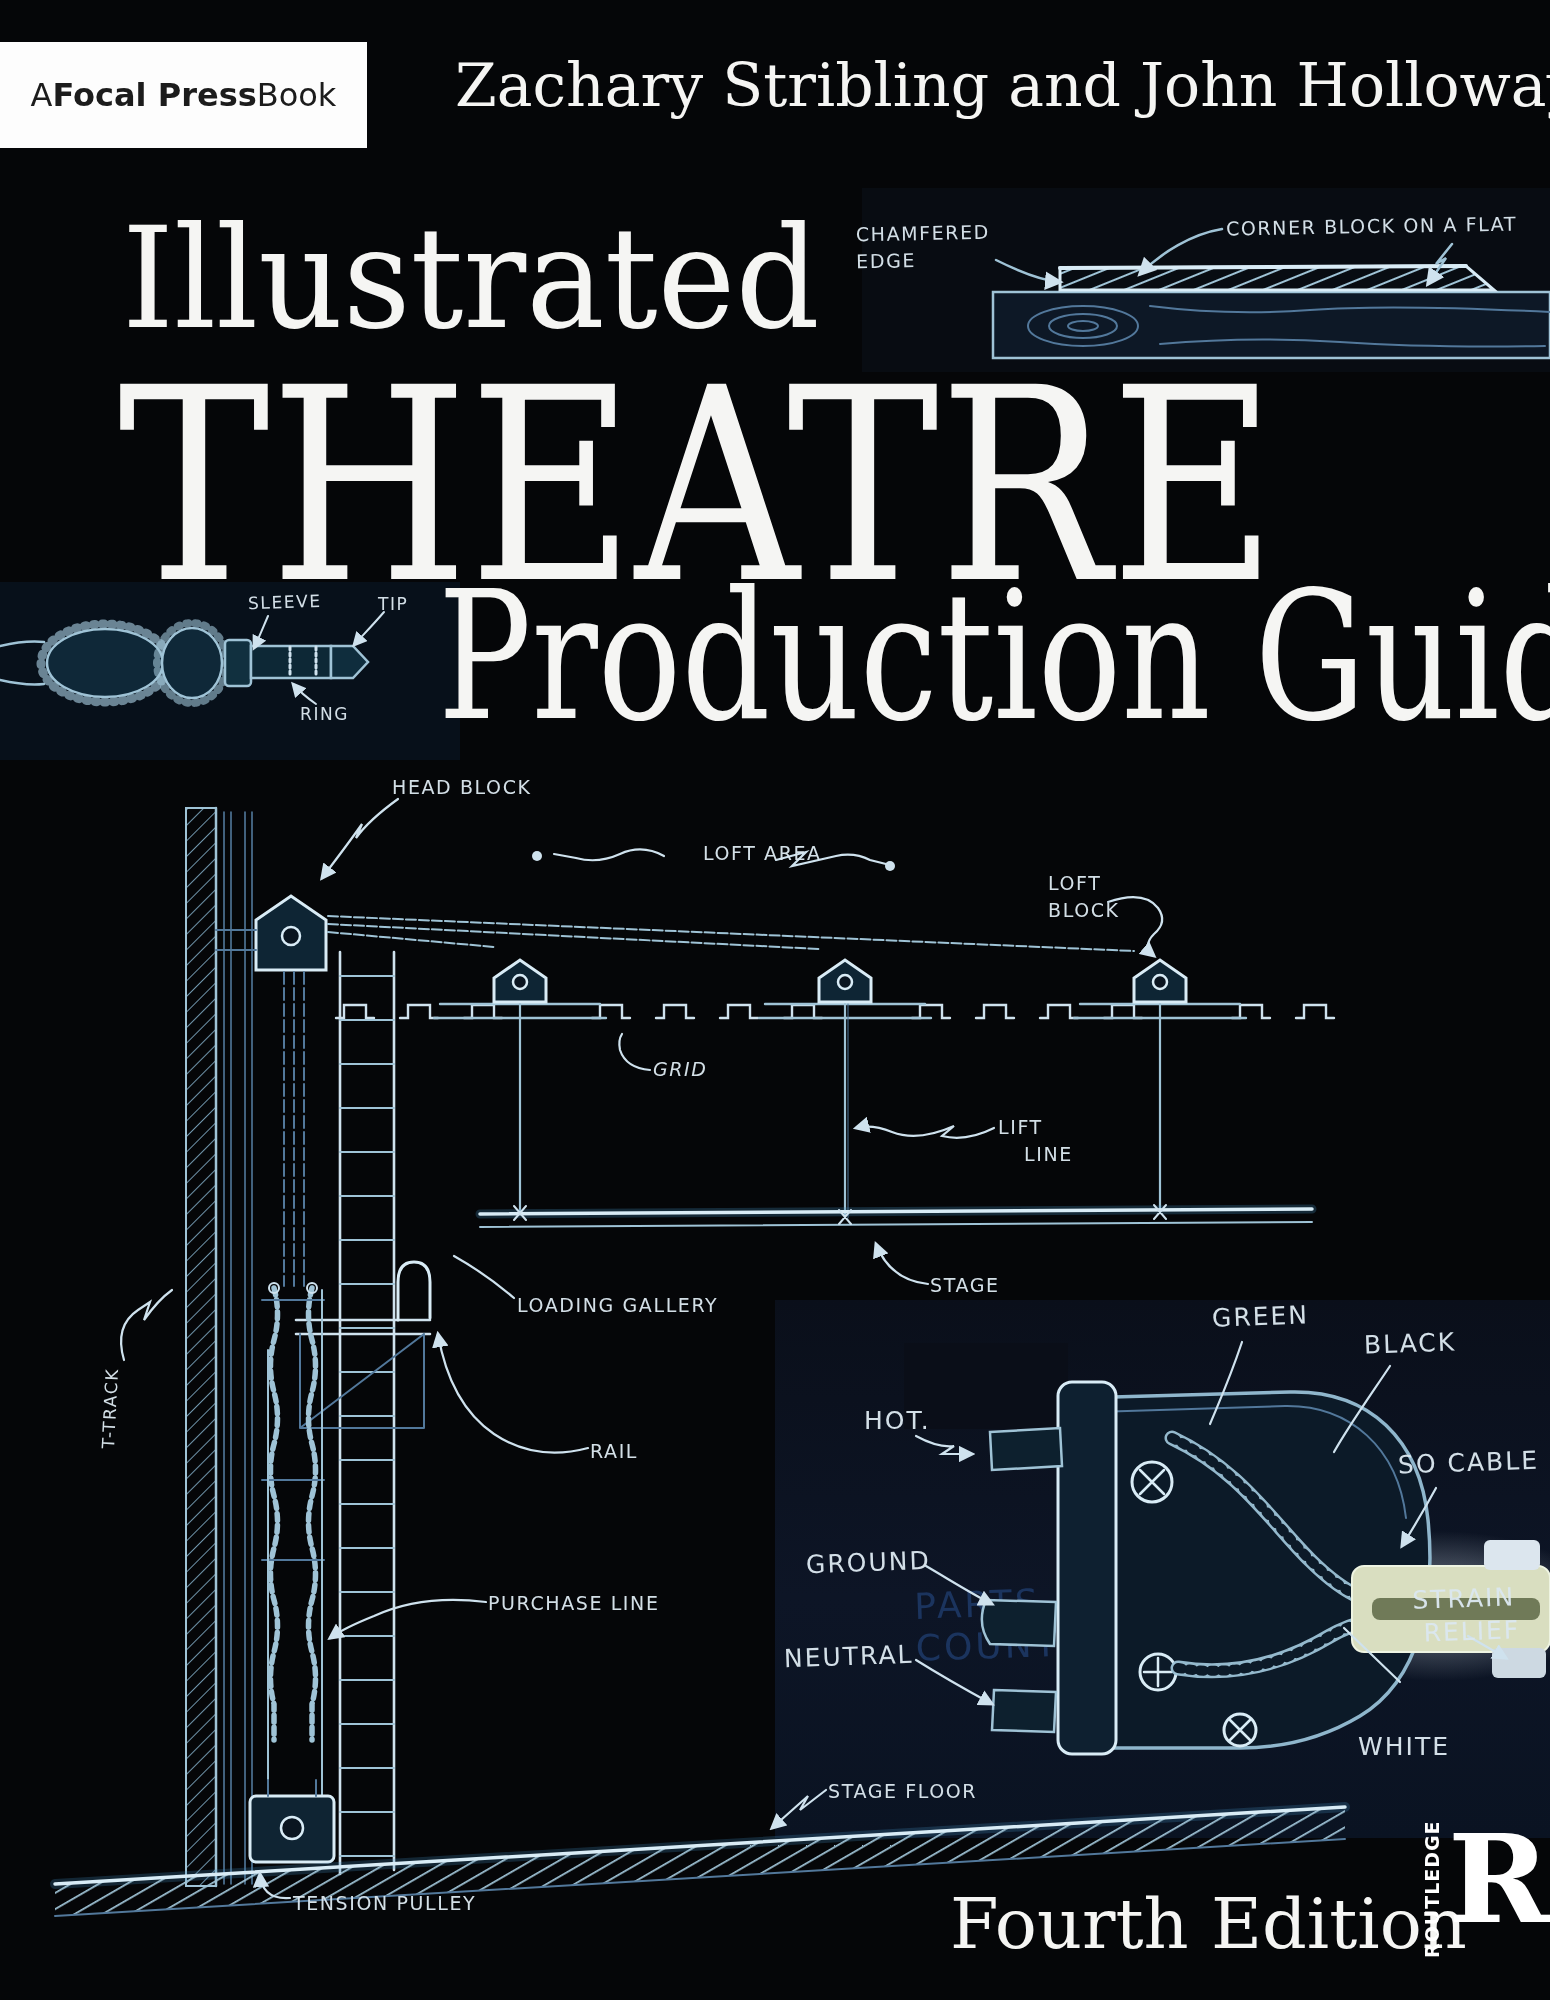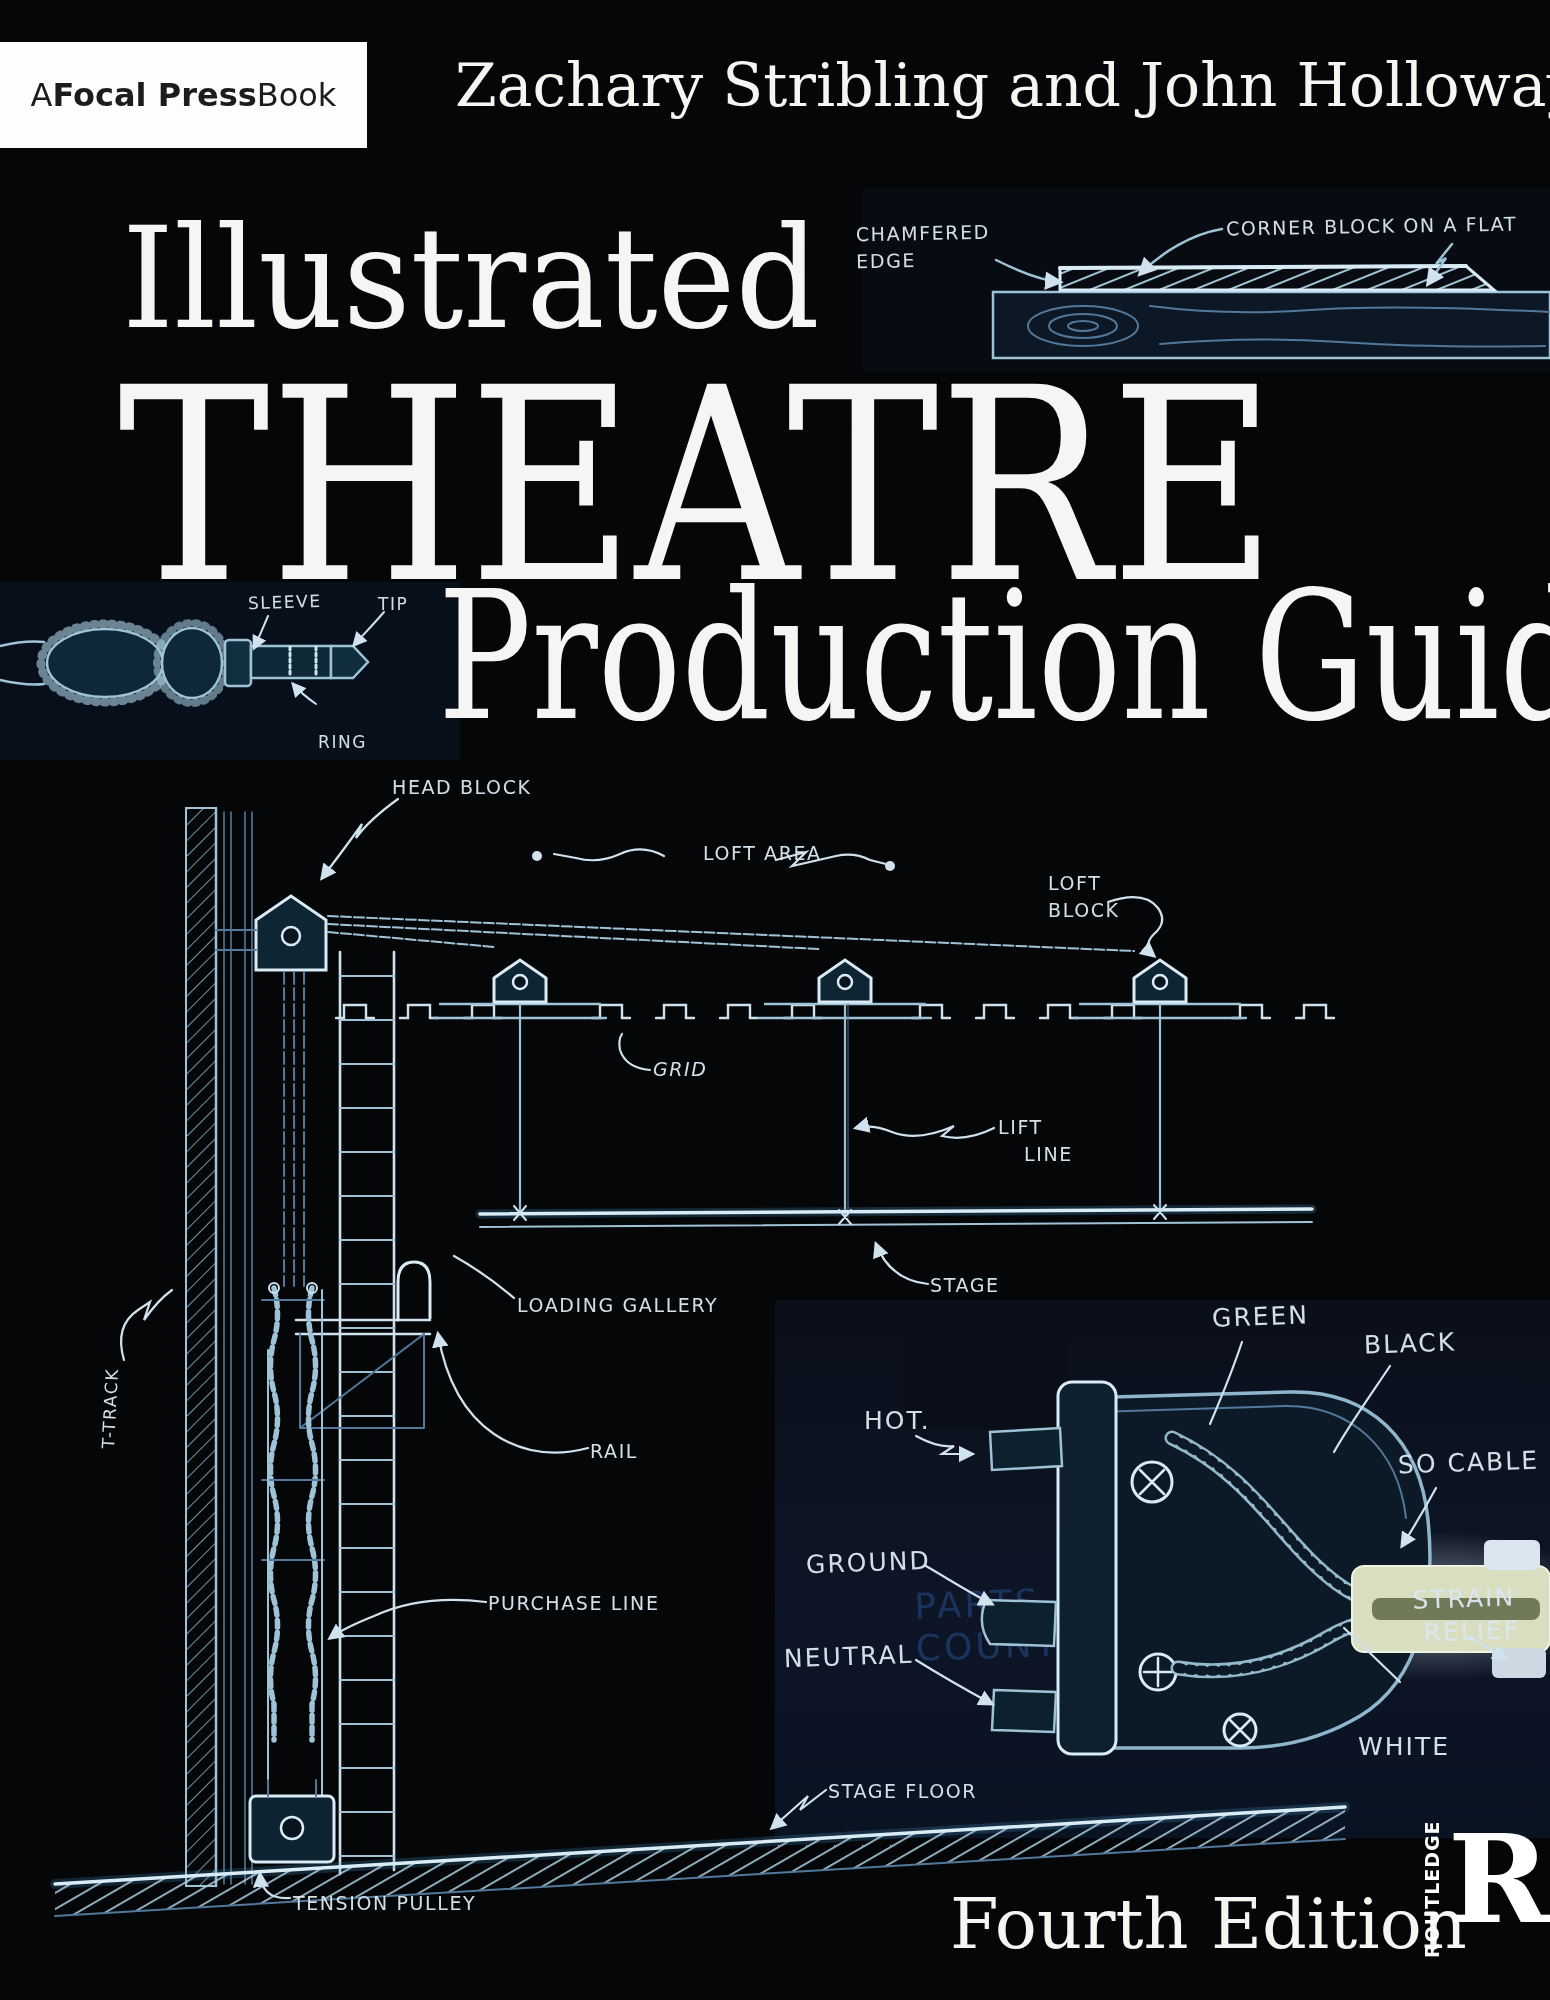--- a/index.html
+++ b/index.html
@@ -226,21 +226,21 @@
 
   <div class="serif" style="left:122px;top:197px;font-size:140px;transform:scaleX(.94);">Illustrated</div>
   <div class="serif" style="left:118px;top:330px;font-size:268px;transform:scaleX(.85);">THEATRE</div>
   <div class="serif" style="left:438px;top:553px;font-size:178px;transform:scaleX(.78);">Production Guide</div>
 
   <div class="hw hw19" style="left:856px;top:220px;transform:rotate(-1deg);"><span>CHAMFERED</span><br><span>EDGE</span></div>
   <div class="hw hw19" style="left:1226px;top:213px;transform:rotate(-1deg);">CORNER BLOCK ON A FLAT</div>
 
   <div class="hw hw17" style="left:248px;top:592px;transform:rotate(-2deg);">SLEEVE</div>
   <div class="hw hw17" style="left:378px;top:594px;">TIP</div>
-  <div class="hw hw17" style="left:318px;top:704px;margin-top:28px;">RING</div>
+  <div class="hw hw17" style="left:300px;top:704px;">RING</div>
 
   <div class="hw hw19" style="left:392px;top:774px;">HEAD BLOCK</div>
   <div class="hw hw19" style="left:678px;top:840px;margin-left:25px;">LOFT AREA</div>
   <div class="hw hw19" style="left:1048px;top:870px;"><span>LOFT</span><br><span>BLOCK</span></div>
   <div class="hw hw19" style="left:653px;top:1056px;font-style:italic;">GRID</div>
   <div class="hw hw19" style="left:998px;top:1114px;"><span>LIFT</span><span class="ind26">LINE</span></div>
   <div class="hw hw19" style="left:517px;top:1292px;">LOADING GALLERY</div>
   <div class="hw hw19" style="left:590px;top:1438px;">RAIL</div>
   <div class="hw hw17" id="ttrack-label" style="left:100px;top:1368px;">T-TRACK</div>
   <div class="hw hw19" style="left:488px;top:1590px;text-align:center;">PURCHASE LINE</div>

